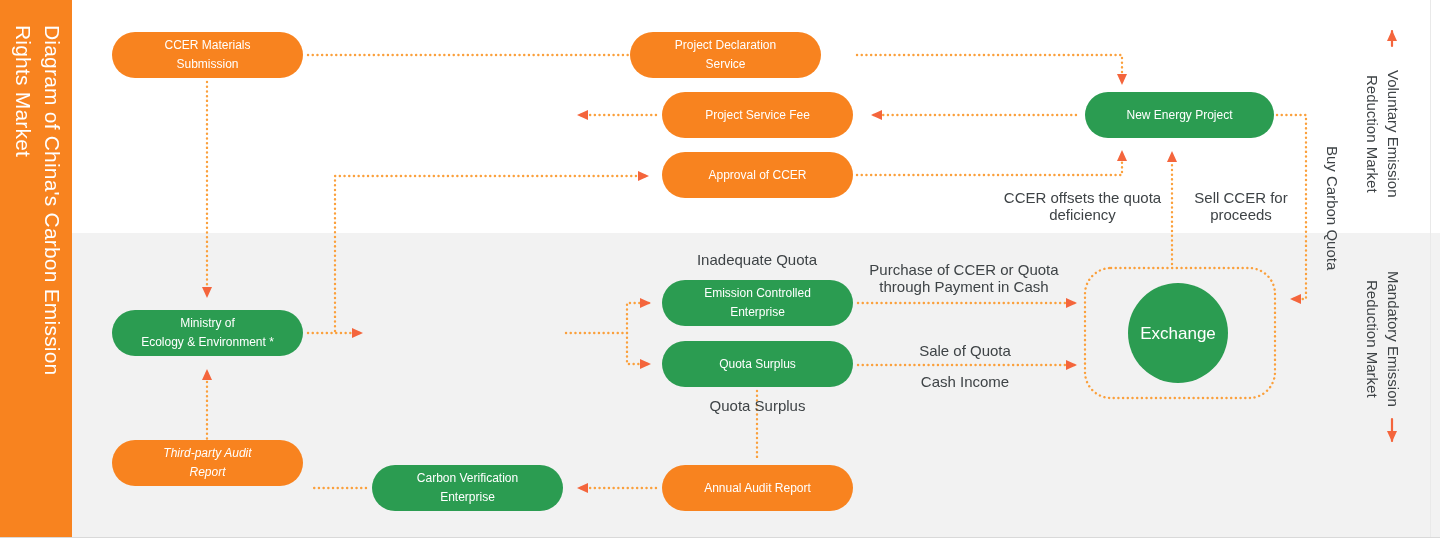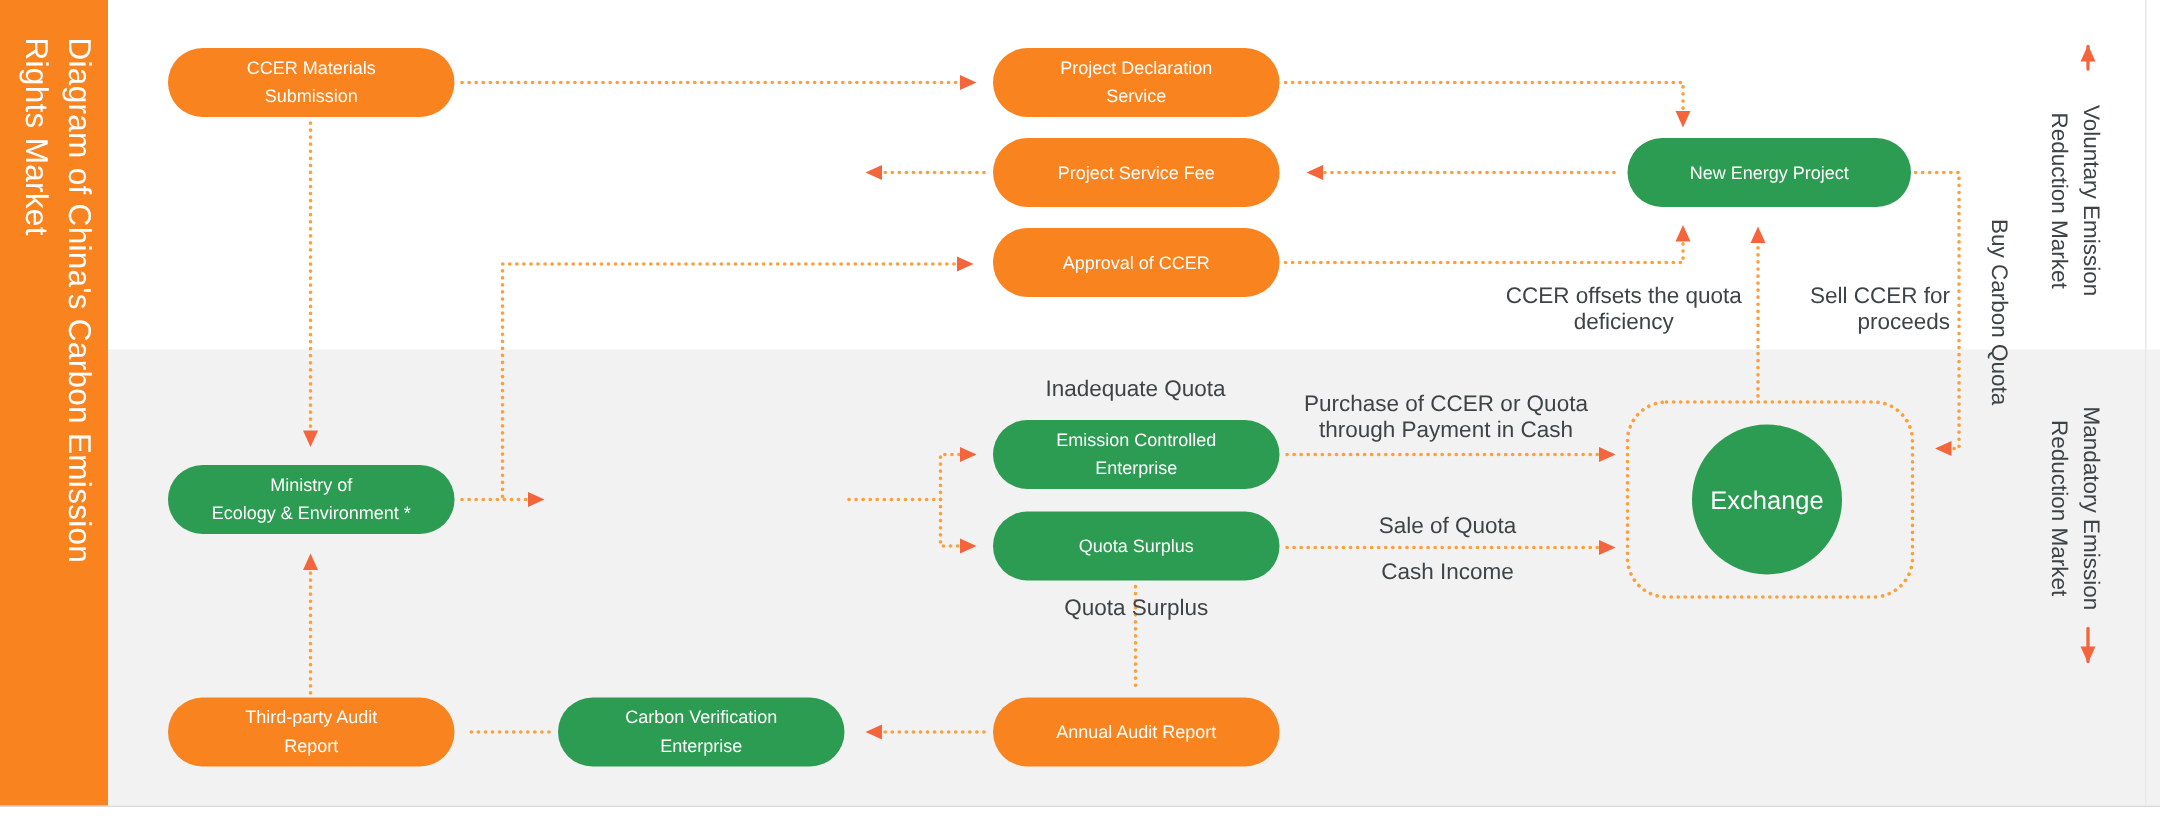--- a/index.html
+++ b/index.html
@@ -23,42 +23,42 @@
   .solid{fill:none;stroke:#f4653c;stroke-width:2.2;stroke-linecap:round;}
   
   .node{
     position:absolute;display:flex;align-items:center;justify-content:center;text-align:center;
     width:191px;height:46px;border-radius:23px;color:#ffffff;font-size:12px;line-height:19px;
   }
   .node span{display:block;}
   .orange{background:#f8831f;}
   .green{background:#2b9c51;}
   .n-ccer{left:112px;top:32px;}
-  .n-pds{left:662px;top:32px;align-items:center;}
+  .n-pds{left:630px;top:32px;align-items:center;}
   .n-ced{left:372px;top:92px;}
   .n-psf{left:662px;top:92px;}
   .n-nep{left:1085px;top:92px;width:189px;}
   .n-aoc{left:662px;top:152px;}
   .n-moe{left:112px;top:310px;}
   .n-aq{left:372px;top:310px;}
   .n-ece{left:662px;top:280px;}
   .n-qs{left:662px;top:341px;}
   .n-aar{left:662px;top:465px;}
-  .n-tpa{left:112px;top:465px;}
+  .n-tpa{left:112px;top:440px;font-style:italic;}
   .n-cve{left:372px;top:465px;}
   .n-exchange{left:1128px;top:283px;width:100px;height:100px;border-radius:50%;font-size:17px;}
   
   .lbl{position:absolute;color:#3e4346;font-size:15px;line-height:16.5px;text-align:center;}
   .l-inadequate{left:657px;top:252px;width:200px;}
   .l-purchase{left:858px;top:262px;width:212px;}
   .l-sale{left:885px;top:343px;width:160px;}
   .l-cash{left:885px;top:374px;width:160px;}
   .l-qsurplus{left:662px;top:398px;width:191px;}
   .l-offsets{left:995px;top:189px;width:175px;line-height:17px;}
-  .l-sell{left:1182px;top:189px;width:118px;line-height:17px;text-align:right;}
+  .l-sell{left:1182px;top:189px;width:118px;line-height:17px;}
   .vtext{writing-mode:vertical-rl;}
   .l-buy{left:1314px;top:146px;width:26px;height:138px;text-align:left;}
   .rail{position:absolute;left:1358px;width:46px;color:#3e4346;font-size:15px;line-height:21px;writing-mode:vertical-rl;text-align:center;}
   .rail-voluntary{top:58px;height:152px;}
   .rail-mandatory{top:260px;height:158px;}
 </style>
 </head>
 <body>
 
 <div class="stage">

